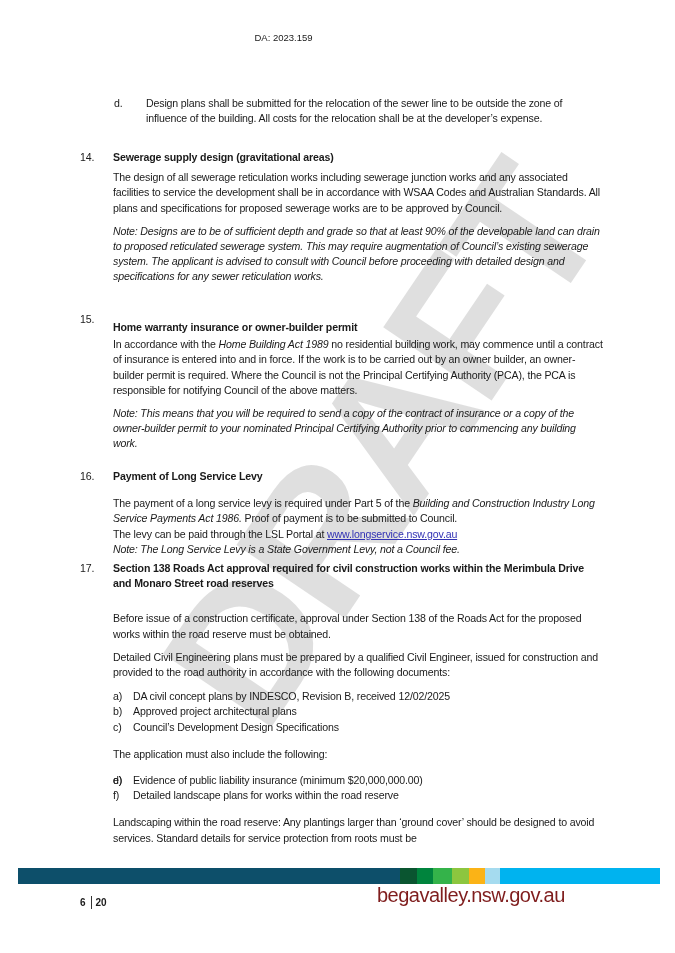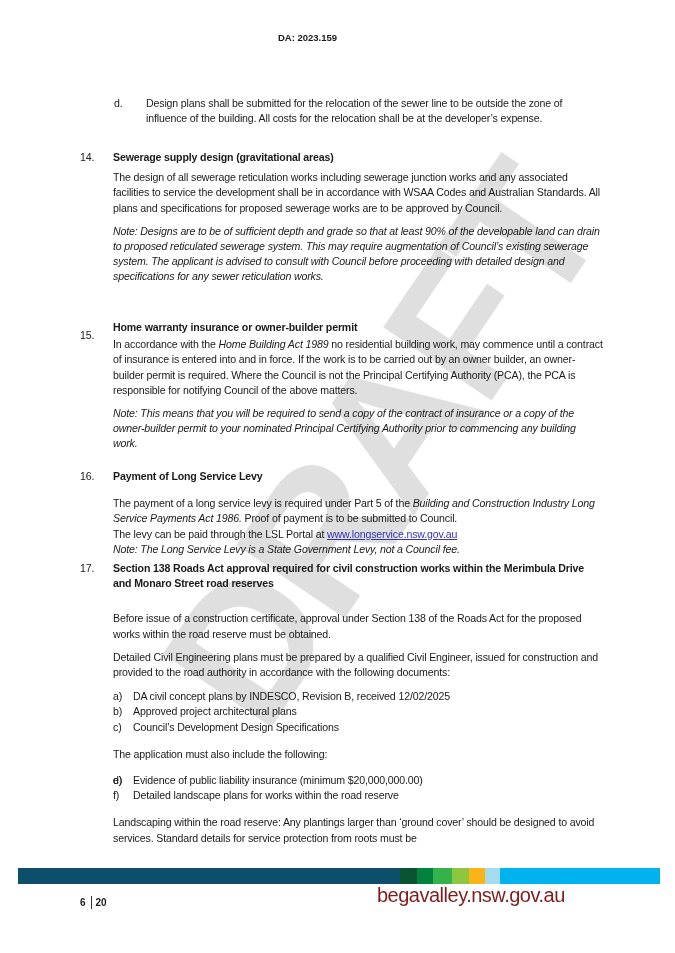--- a/index.html
+++ b/index.html
@@ -1,20 +1,20 @@
 <!DOCTYPE html>
 <html><head>
 <meta charset="utf-8">
 <style>
   html, body { margin: 0; padding: 0; background: #ffffff; }
   body { width: 675px; height: 953px; position: relative; overflow: hidden;
          font-family: "Liberation Sans", sans-serif; color: #1a1a1a; }
   .page { position: absolute; left: 0; top: 0; width: 675px; height: 953px; }
   .hdr { position: absolute; top: 32px; left: 0; width: 567px; text-align: center;
-         font-size: 9.5px; font-weight: bold; padding-left: 24px; }
+         font-size: 9.5px; font-weight: normal; }
   .body-text { font-size: 10.6px; line-height: 15.2px; letter-spacing: -0.15px; }
   .blk { position: absolute; }
   .num { position: absolute; font-size: 10.6px; line-height: 15.2px; }
   .heading { font-weight: bold; }
   .it { font-style: italic; }
   .b { font-weight: normal; }
   a.link { color: #3232b4; text-decoration: underline; }
   .li { position: relative; padding-left: 20px; }
   .li .lbl { position: absolute; left: 0; top: 0; }
   .watermark { position: absolute; left: 95px; top: 385px; width: 520px; height: 200px;
@@ -38,21 +38,21 @@
   <div class="num body-text" style="left:114px; top:96px;">d.</div>
   <div class="blk body-text" style="left:146px; top:96px; width:450px;">Design plans shall be submitted for the relocation of the sewer line to be outside the zone of influence of the building. All costs for the relocation shall be at the developer’s expense.</div>
 
   <div class="num body-text" style="left:80px; top:150px;">14.</div>
   <div class="blk body-text" style="left:113px; top:150px; width:490px;">
     <div class="heading">Sewerage supply design (gravitational areas)</div>
     <div style="margin-top:5px;">The design of all sewerage reticulation works including sewerage junction works and any associated facilities to service the development shall be in accordance with WSAA Codes and Australian Standards. All plans and specifications for proposed sewerage works are to be approved by Council.</div>
     <div class="it" style="margin-top:8px;">Note: Designs are to be of sufficient depth and grade so that at least 90% of the developable land can drain to proposed reticulated sewerage system. This may require augmentation of Council’s existing sewerage system. The applicant is advised to consult with Council before proceeding with detailed design and specifications for any sewer reticulation works.</div>
   </div>
 
-  <div class="num body-text" style="left:80px; top:328px;">15.</div>
+  <div class="num body-text" style="left:80px; top:312px;">15.</div>
   <div class="blk body-text" style="left:113px; top:320px; width:490px;">
     <div class="heading">Home warranty insurance or owner-builder permit</div>
     <div style="margin-top:2px;"><span>In accordance with the </span><span class="it">Home Building Act 1989</span><span> no residential building work, may commence until a contract of insurance is entered into and in force. If the work is to be carried out by an owner builder, an owner-builder permit is required. Where the Council is not the Principal Certifying Authority (PCA), the PCA is responsible for notifying Council of the above matters.</span></div>
     <div class="it" style="margin-top:8px;">Note: This means that you will be required to send a copy of the contract of insurance or a copy of the owner-builder permit to your nominated Principal Certifying Authority prior to commencing any building work.</div>
   </div>
 
   <div class="num body-text" style="left:80px; top:469px;">16.</div>
   <div class="blk body-text" style="left:113px; top:469px; width:490px;">
     <div class="heading">Payment of Long Service Levy</div>
     <div style="margin-top:12px;"><span>The payment of a long service levy is required under Part 5 of the </span><span class="it">Building and Construction Industry Long Service Payments Act 1986.</span><span>  Proof of payment is to be submitted to Council.</span></div>

